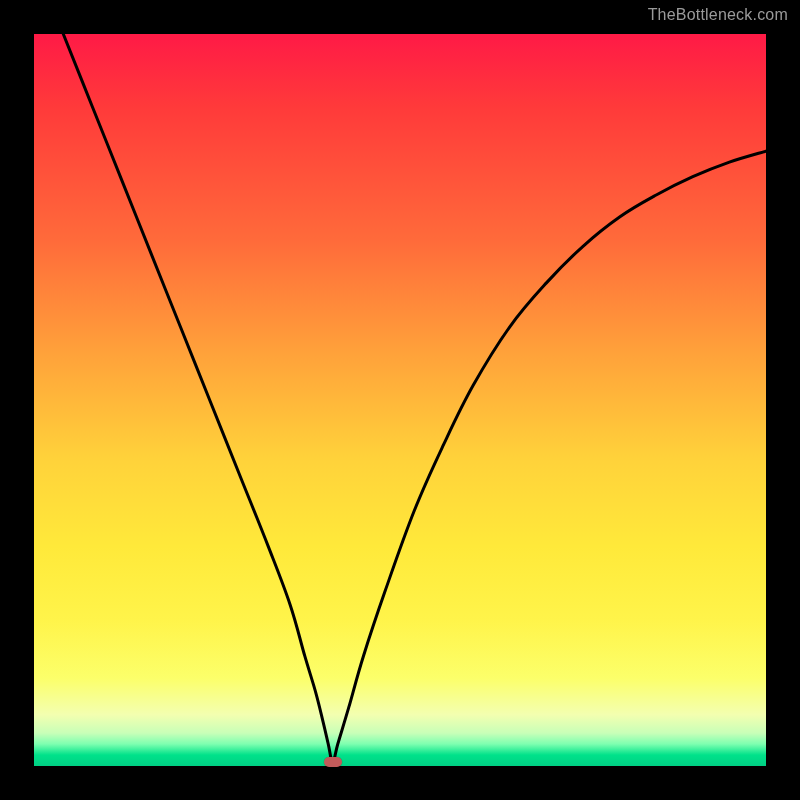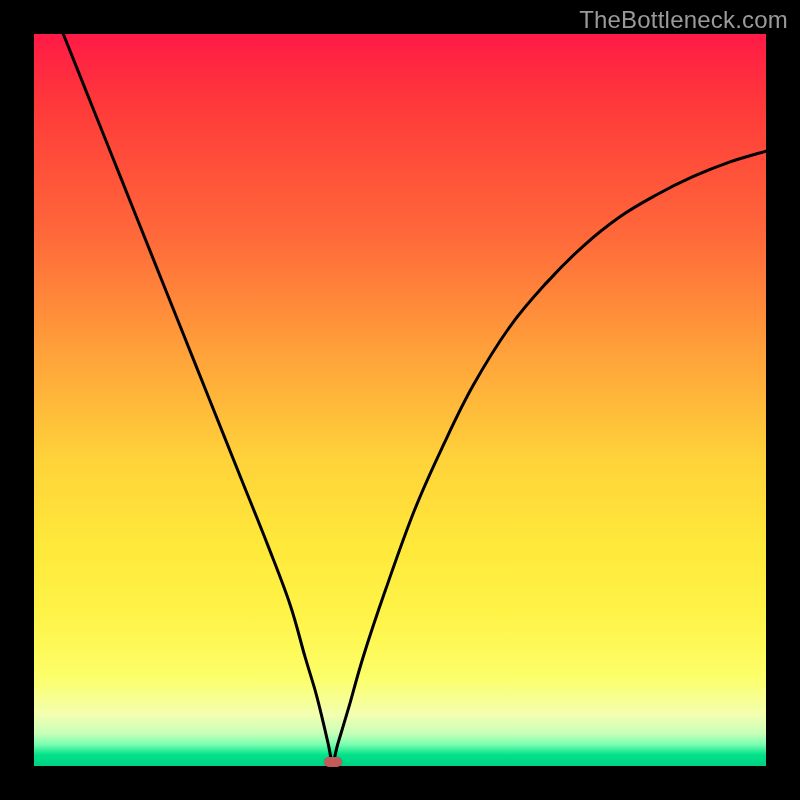--- a/index.html
+++ b/index.html
@@ -41,21 +41,21 @@
       #7dffb0 97%,
       #00e28a 98.5%,
       #00d084 100%
     );
   }
   .watermark {
     position: absolute;
     top: 6px;
     right: 12px;
     color: #9a9a9a;
-    font-size: 24px;
+    font-size: 16px;
     letter-spacing: 0.2px;
     font-weight: 500;
     user-select: none;
   }
   svg.curve {
     position: absolute;
     left: 0;
     top: 0;
     width: 732px;
     height: 732px;

